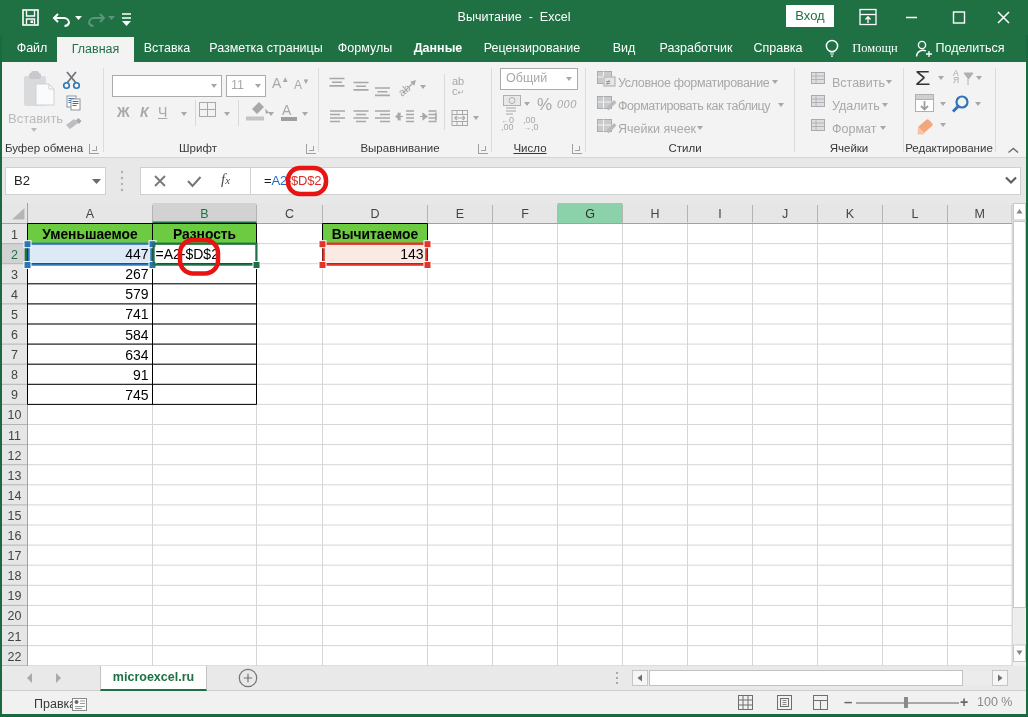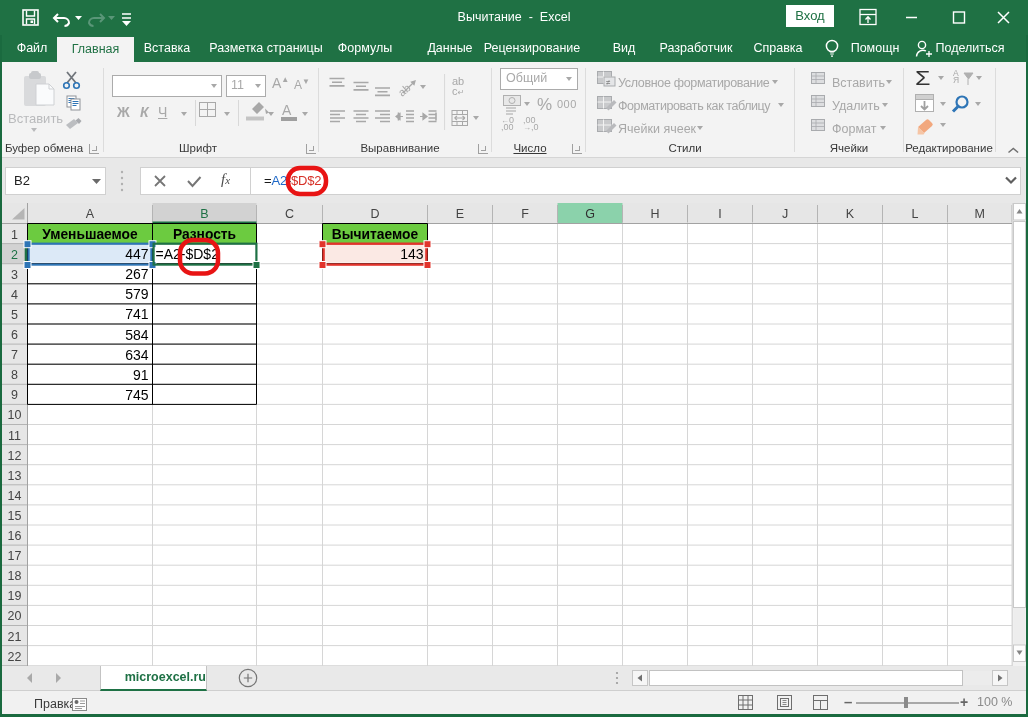--- a/index.html
+++ b/index.html
@@ -79,26 +79,26 @@
   <path d="M150 12 l11 11 M161 12 l-11 11" stroke="#fff" stroke-width="1.5"></path>
 </svg>
 <div class="abs t" style="left:0;top:0;width:1028px;height:35px;color:#fff;font-size:12.5px;text-align:center;line-height:35px;">Вычитание&nbsp; -&nbsp; Excel</div>
 <div id="vhod" class="abs">Вход</div>
 
 <div id="tabs" class="abs">
   <div class="tab" style="left:8px;width:48px;">Файл</div>
   <div class="tab" style="left:138px;width:58px;">Вставка</div>
   <div class="tab" style="left:206px;width:120px;">Разметка страницы</div>
   <div class="tab" style="left:330px;width:70px;">Формулы</div>
-  <div class="tab" style="left:418px;width:64px;">Данные</div>
+  <div class="tab" style="left:406px;width:64px;font-weight:bold;">Данные</div>
   <div class="tab" style="left:474px;width:116px;">Рецензирование</div>
   <div class="tab" style="left:604px;width:40px;">Вид</div>
   <div class="tab" style="left:650px;width:92px;">Разработчик</div>
   <div class="tab" style="left:748px;width:60px;">Справка</div>
-  <div class="tab" style="left:845px;width:60px;">Помощн</div>
+  <div class="tab" style="left:845px;width:60px;font-family:Liberation Serif, serif;">Помощн</div>
   <div class="tab" style="left:930px;width:80px;">Поделиться</div>
   <svg width="30" height="27" style="position:absolute;left:818px;top:0;">
     <circle cx="14" cy="11" r="5.6" stroke="#fff" stroke-width="1.5" fill="none"></circle>
     <path d="M11.8 16.8 h4.4 M12.2 19 h3.6 M13 21.2 h2" stroke="#fff" stroke-width="1.2"></path>
   </svg>
   <svg width="22" height="27" style="position:absolute;left:912px;top:0;">
     <circle cx="10" cy="10" r="3.6" stroke="#fff" stroke-width="1.4" fill="none"></circle>
     <path d="M4.5 21.5 A6.5 6.5 0 0 1 14 16" stroke="#fff" stroke-width="1.4" fill="none"></path>
     <path d="M14 19 h6 M17 16 v6" stroke="#fff" stroke-width="1.3"></path>
   </svg>
@@ -198,21 +198,21 @@
   <div class="combo" style="left:500px;top:6px;width:78px;height:22px;"></div>
   <div class="abs gray" style="left:506px;top:9px;font-size:12.5px;">Общий</div>
   <div class="dd" style="left:566px;top:15px;"></div>
   <svg width="90" height="70" style="position:absolute;left:498px;top:30px;">
     <rect x="5.5" y="3.5" width="17" height="10" fill="#e8e8e8" stroke="#b0b0b0"></rect>
     <circle cx="14" cy="8.5" r="3" fill="none" stroke="#b0b0b0"></circle>
     <path d="M8 16 h10 M8 19 h10 M8 22 h7" stroke="#c0c0c0" stroke-width="1.6"></path>
   </svg>
   <div class="dd" style="left:524px;top:40px;"></div>
   <div class="abs gray" style="left:537px;top:33px;font-size:17px;">%</div>
-  <div class="abs gray" style="left:557px;top:36px;font-size:11px;letter-spacing:0.5px;">000</div>
+  <div class="abs gray" style="left:557px;top:36px;font-size:11px;letter-spacing:0.5px;font-style:italic;">000</div>
   <div class="abs gray" style="left:501px;top:55px;font-size:9px;line-height:7px;"><span style="font-size:8px;">←</span>0<br>,00</div>
   <div class="abs gray" style="left:523px;top:55px;font-size:9px;line-height:7px;">,00<br><span style="font-size:8px;">→</span>,0</div>
   <div class="glabel" style="left:506px;width:48px;text-decoration:underline;">Число</div>
   <div class="launch" style="left:572px;"></div>
 
   <svg width="24" height="75" style="position:absolute;left:595px;top:7px;">
     <g fill="#c9cacc" stroke="#a9abae">
       <rect x="2.5" y="2.5" width="14" height="12"></rect>
       <rect x="2.5" y="27.5" width="14" height="12"></rect>
       <rect x="2.5" y="50.5" width="14" height="12"></rect>
@@ -399,21 +399,21 @@
 <rect x="1013.5" y="405" width="12" height="37" fill="#ededed"></rect>
 <rect x="1013.5" y="442" width="12" height="16.5" fill="#fdfdfd" stroke="#c9c9c9"></rect>
 <path d="M1016.5 447.5 l3 4.5 l3 -4.5 z" fill="#848484"></path>
 </svg>
 
 <div id="tabbar" class="abs">
   <svg width="90" height="25" style="position:absolute;left:0;top:0;">
     <path d="M32 7 l-5 5 l5 5 z" fill="#a9a9a9"></path>
     <path d="M56 7 l5 5 l-5 5 z" fill="#a9a9a9"></path>
   </svg>
-  <div class="abs" style="left:100px;top:0;width:107px;height:25px;background:#fff;border-left:1px solid #c3c3c3;border-right:1px solid #c3c3c3;border-bottom:2.5px solid #1e7145;color:#1e7145;font-weight:bold;font-size:12.5px;text-align:right;line-height:22px;">microexcel.ru</div>
+  <div class="abs" style="left:100px;top:0;width:107px;height:25px;background:#fff;border-left:1px solid #c3c3c3;border-right:1px solid #c3c3c3;border-bottom:2.5px solid #1e7145;color:#1e7145;font-weight:bold;font-size:12.5px;text-align:center;line-height:22px;">microexcel.ru</div>
   <svg width="30" height="25" style="position:absolute;left:233px;top:0;">
     <circle cx="15" cy="12" r="8.7" fill="none" stroke="#757575" stroke-width="1.2"></circle>
     <path d="M15 7.8 v8.4 M10.8 12 h8.4" stroke="#757575" stroke-width="1.2"></path>
   </svg>
   <svg width="420" height="25" style="position:absolute;left:608px;top:0;">
     <g fill="#9a9a9a">
         <circle cx="9" cy="7" r="1.1"></circle>
         <circle cx="9" cy="12" r="1.1"></circle>
         <circle cx="9" cy="17" r="1.1"></circle>
       </g>

